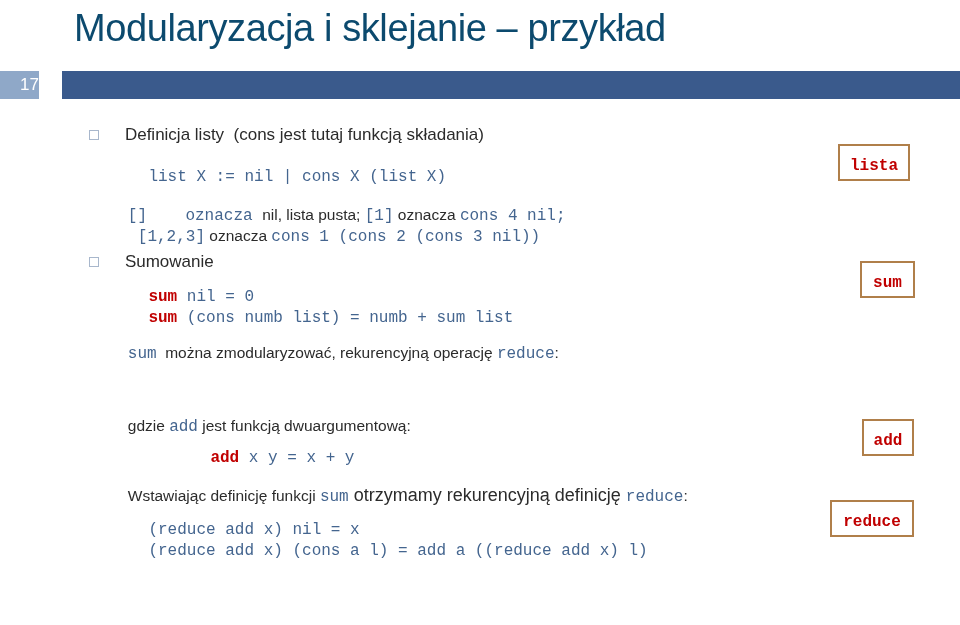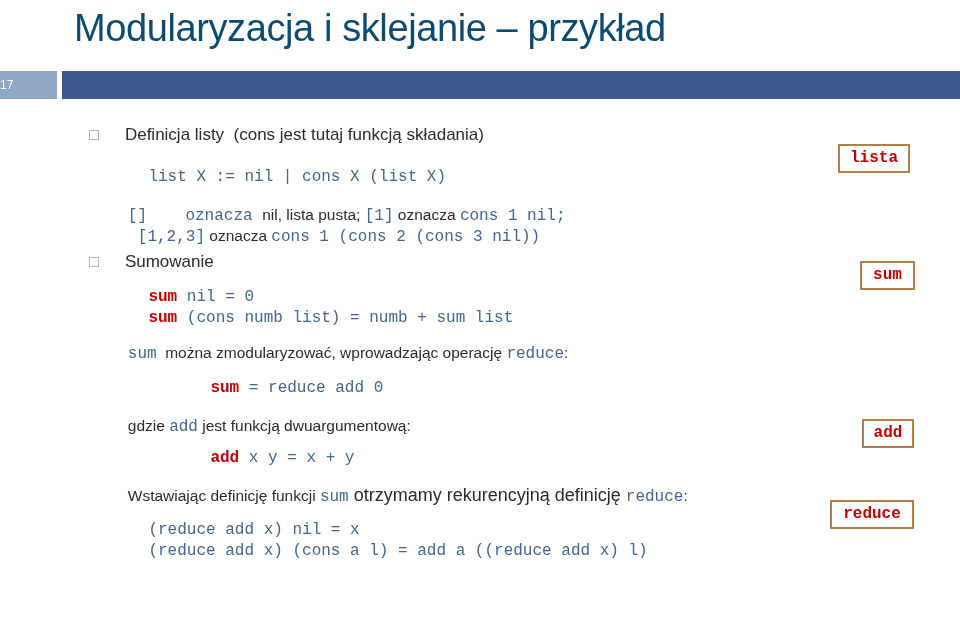--- a/index.html
+++ b/index.html
@@ -35,27 +35,27 @@
     position: absolute;
     left: 0;
     top: 71px;
     width: 960px;
     height: 28px;
   }
   .slide-number-box {
     position: absolute;
     left: 0;
     top: 0;
-    width: 57px;
+    width: 39px;
     height: 28px;
     background: #8fa8c8;
     color: #ffffff;
-    font-size: 12px;
+    font-size: 17px;
     line-height: 28px;
-    text-align: left;
+    text-align: right;
   }
   .header-bar {
     position: absolute;
     left: 62px;
     top: 0;
     width: 898px;
     height: 28px;
     background: #3b5party;
     background: #3a5party;
     background: #3b5998;
@@ -118,21 +118,21 @@
   .tag-box {
     position: absolute;
     border: 2px solid #b07f4a;
     background: #ffffff;
     color: #c00000;
     font-family: "Liberation Mono", "DejaVu Sans Mono", monospace;
     font-size: 16px;
     font-weight: 700;
     text-align: center;
     box-sizing: border-box;
-    padding: 3px 0 4px 0;
+    padding: 11px 0 4px 0;
   }
 
   
   .footer-label {
     position: absolute;
     left: 74px;
     top: 597px;
     font-size: 19px;
     color: #2b2b2b;
     margin-top: 24px;
@@ -152,46 +152,43 @@
 
   <div class="row bullet-row" style="left:70px; top:6px;">
     <span class="bullet-sq"></span><span>Definicja listy  (cons jest tutaj funkcją składania)</span>
   </div>
 
   <div class="row code-line" style="left:110px; top:47px;">
     <span>list X := nil | cons X (list X)</span>
   </div>
 
   <div class="row" style="left:110px; top:84px; font-size:16px; line-height:21px;">
-    <span class="mono-dark">[]</span><span class="mono-dark">    oznacza </span><span class="sans" style="font-size:15.5px;">nil</span><span class="sans" style="font-size:15.5px;text-align:center;">, lista pusta; </span><span class="mono-dark">[1]</span><span class="sans" style="font-size:15.5px;"> oznacza </span><span class="mono-dark">cons 1 nil;</span>
+    <span class="mono-dark">[]</span><span class="mono-dark">    oznacza </span><span class="sans" style="font-size:15.5px;">nil</span><span class="sans" style="font-size:15.5px;text-align:center;">, lista pusta; </span><span class="mono-dark">[1]</span><span class="sans" style="font-size:15.5px;"> oznacza </span><span class="mono-dark">cons 4 nil;</span>
   </div>
 
   <div class="row" style="left:120px; top:105px; font-size:16px; line-height:21px;">
     <span class="mono-dark">[1,2,3]</span><span class="sans" style="font-size:15.5px;"> oznacza </span><span class="mono-dark">cons 1 (cons 2 (cons 3 nil))</span>
   </div>
 
   <div class="row bullet-row" style="left:70px; top:133px;">
     <span class="bullet-sq"></span><span>Sumowanie</span>
   </div>
 
   <div class="row code-line" style="left:110px; top:167px;">
     <span class="mono-red">sum</span><span> nil = 0</span>
   </div>
 
   <div class="row code-line" style="left:110px; top:188px;">
     <span class="mono-red">sum</span><span> (cons numb list) = numb + sum list</span>
   </div>
 
   <div class="row" style="left:110px; top:222px; font-size:16px; line-height:21px;">
-    <span class="mono-dark">sum</span><span class="sans" style="font-size:15.5px;">  można zmodularyzować, wprowadzając operację </span><span class="mono-dark">reduce</span><span class="sans" style="font-size:15.5px;">:</span>
-  </div>
-
-  <div class="row code-line" style="left:172px; top:258px;">
-    <span class="mono-red">sum</span><span> = reduce add 0</span>
-  </div>
+    <span class="mono-dark">sum</span><span class="sans" style="font-size:15.5px;">  można zmodularyzować, rekurencyjną operację </span><span class="mono-dark">reduce</span><span class="sans" style="font-size:15.5px;">:</span>
+  </div>
+
 
   <div class="row" style="left:110px; top:295px; font-size:16px; line-height:21px;">
     <span class="sans" style="font-size:15.5px;">gdzie </span><span class="mono-dark">add</span><span class="sans" style="font-size:15.5px;"> jest funkcją dwuargumentową:</span>
   </div>
 
   <div class="row code-line" style="left:172px; top:328px;">
     <span class="mono-red">add</span><span> x y = x + y</span>
   </div>
 
   <div class="row" style="left:110px; top:365px; font-size:16px; line-height:21px;">

